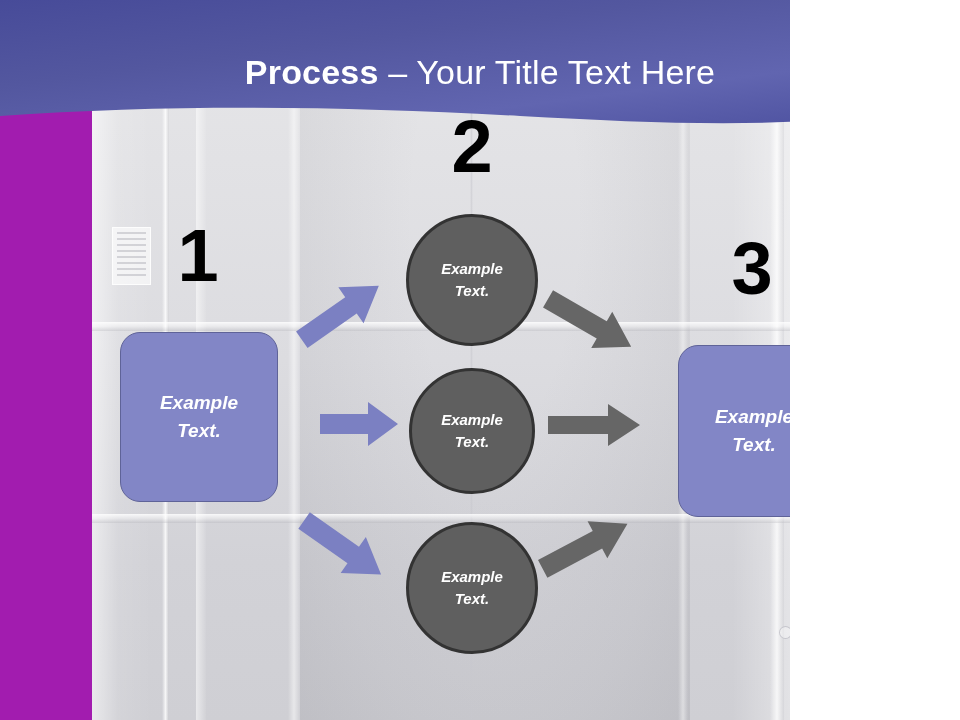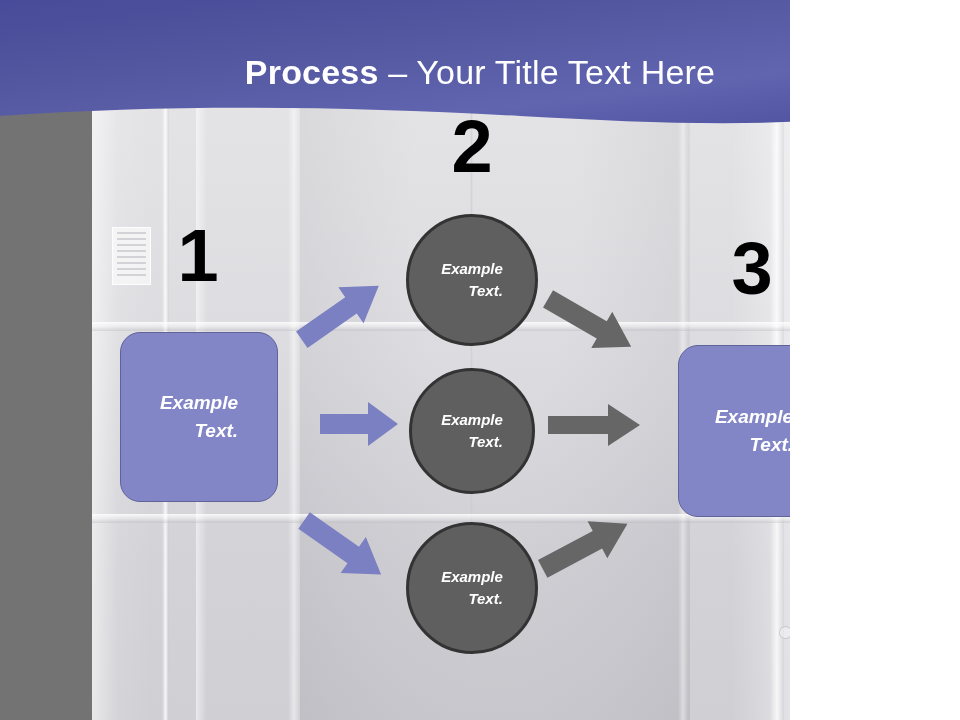--- a/index.html
+++ b/index.html
@@ -9,21 +9,21 @@
   }
   body {
     font-family: "Liberation Sans", sans-serif;
   }
 
   #slide {
     position: relative;
     width: 790px;
     height: 720px;
     overflow: hidden;
-    background: #737373;
+    background: #a21caf;
   }
 
   
   .photo-bg {
     position: absolute;
     left: 92px;
     top: 0;
     width: 808px;
     height: 720px;
     background:
@@ -157,21 +157,21 @@
     border-radius: 20px;
     display: flex;
     align-items: center;
     justify-content: center;
     box-sizing: border-box;
   }
   .box-text, .circle-text {
     color: #ffffff;
     font-style: italic;
     font-weight: bold;
-    text-align: right;
+    text-align: center;
     line-height: 1.45;
     white-space: pre-line;
   }
   #box-left  { left: 120px; top: 332px; width: 158px; height: 170px; }
   #box-right { left: 678px; top: 345px; width: 152px; height: 172px; }
   #box-left .box-text  { font-size: 19px; }
   #box-right .box-text { font-size: 19px; }
 
   
   .circle {

